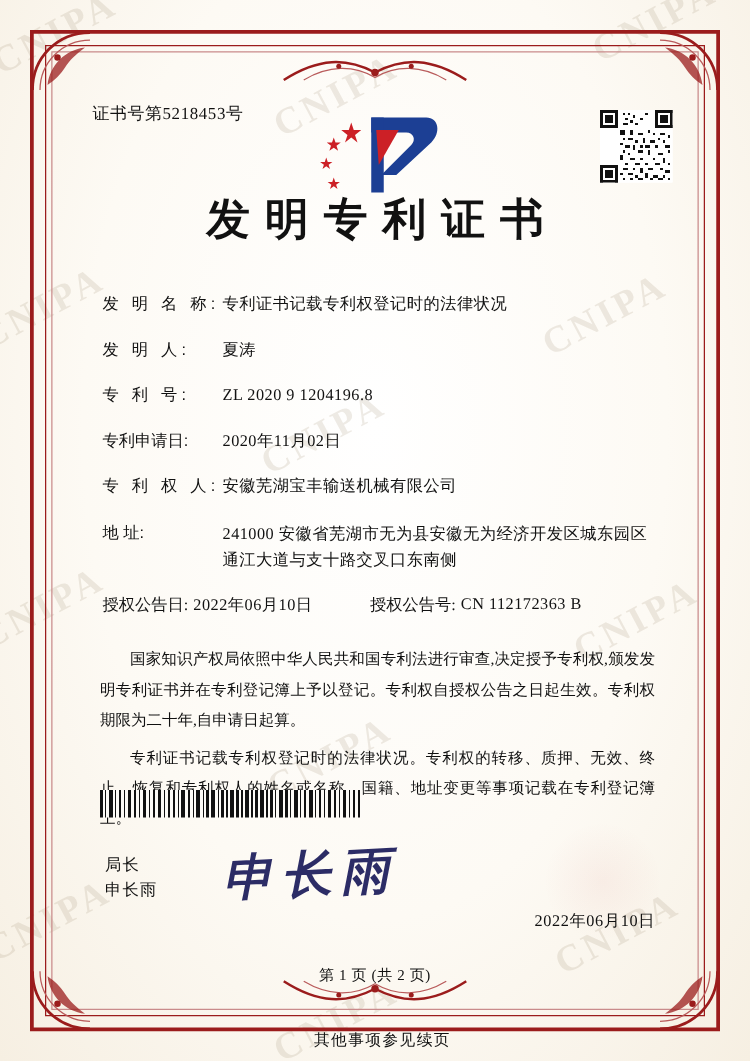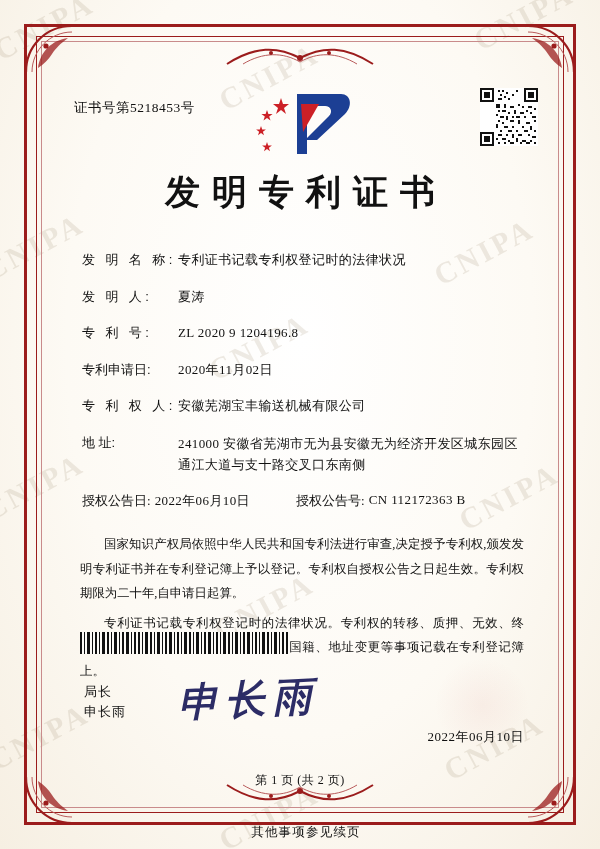--- a/index.html
+++ b/index.html
@@ -106,21 +106,20 @@
     width: 484px;
     z-index: 5;
   }
 
   .cert-no {
     font-family: "Liberation Serif", serif;
     font-size: 13.5px;
     letter-spacing: 0.5px;
     color: #111;
     margin-left: 16px;
-    margin-top: 17px;
   }
 
   .logo-wrap {
     position: absolute;
     left: 50%;
     top: 6px;
     transform: translateX(-50%);
     width: 110px;
     height: 72px;
   }

